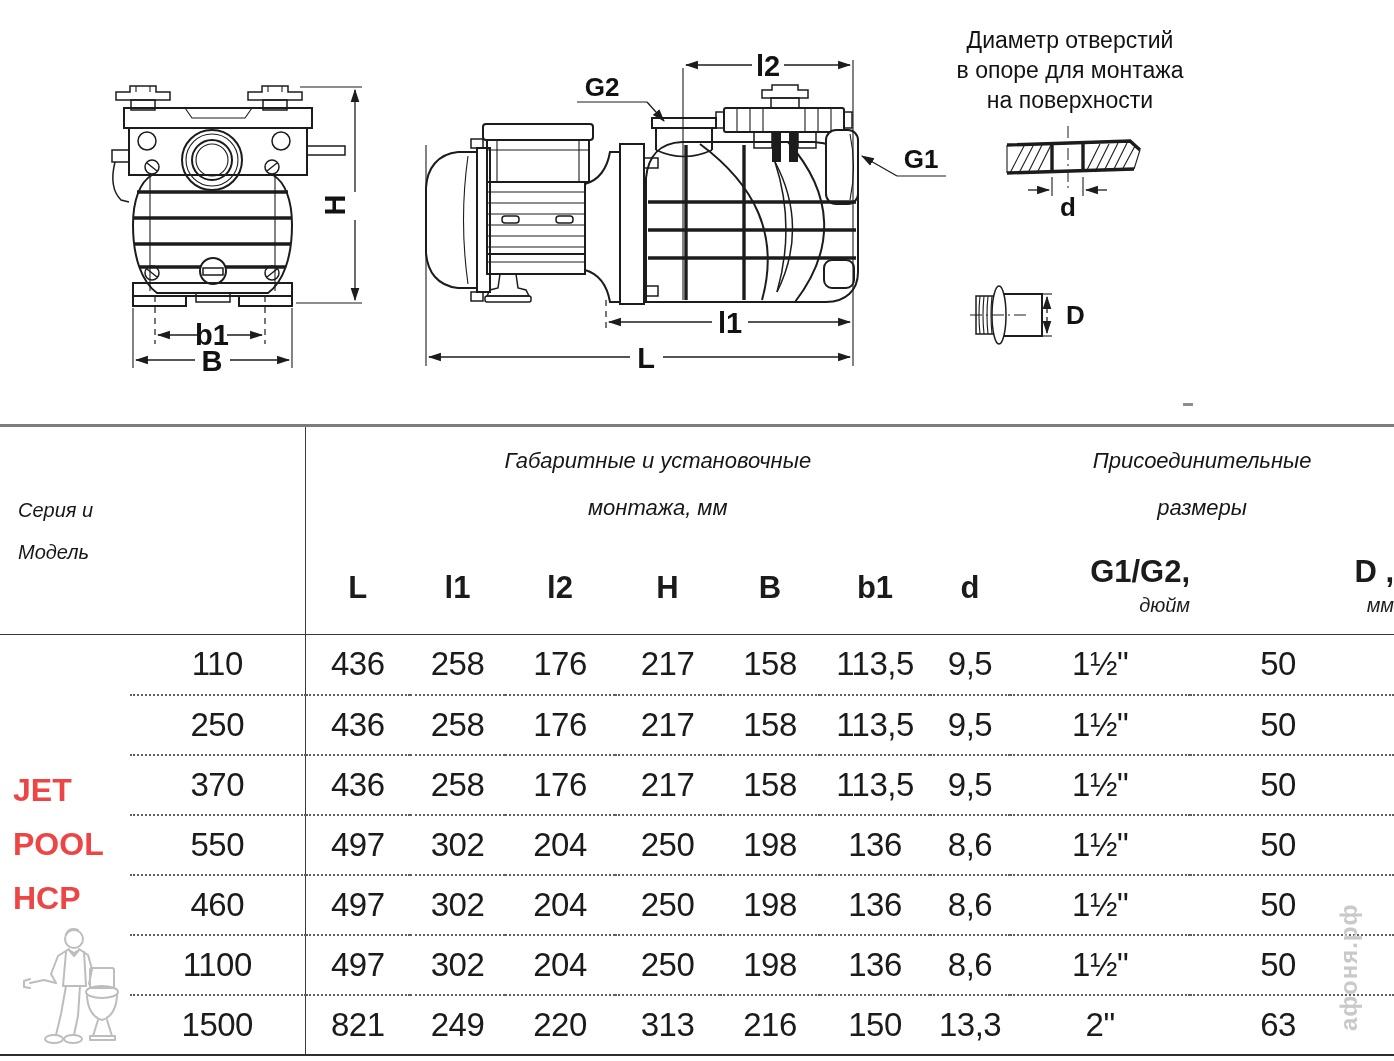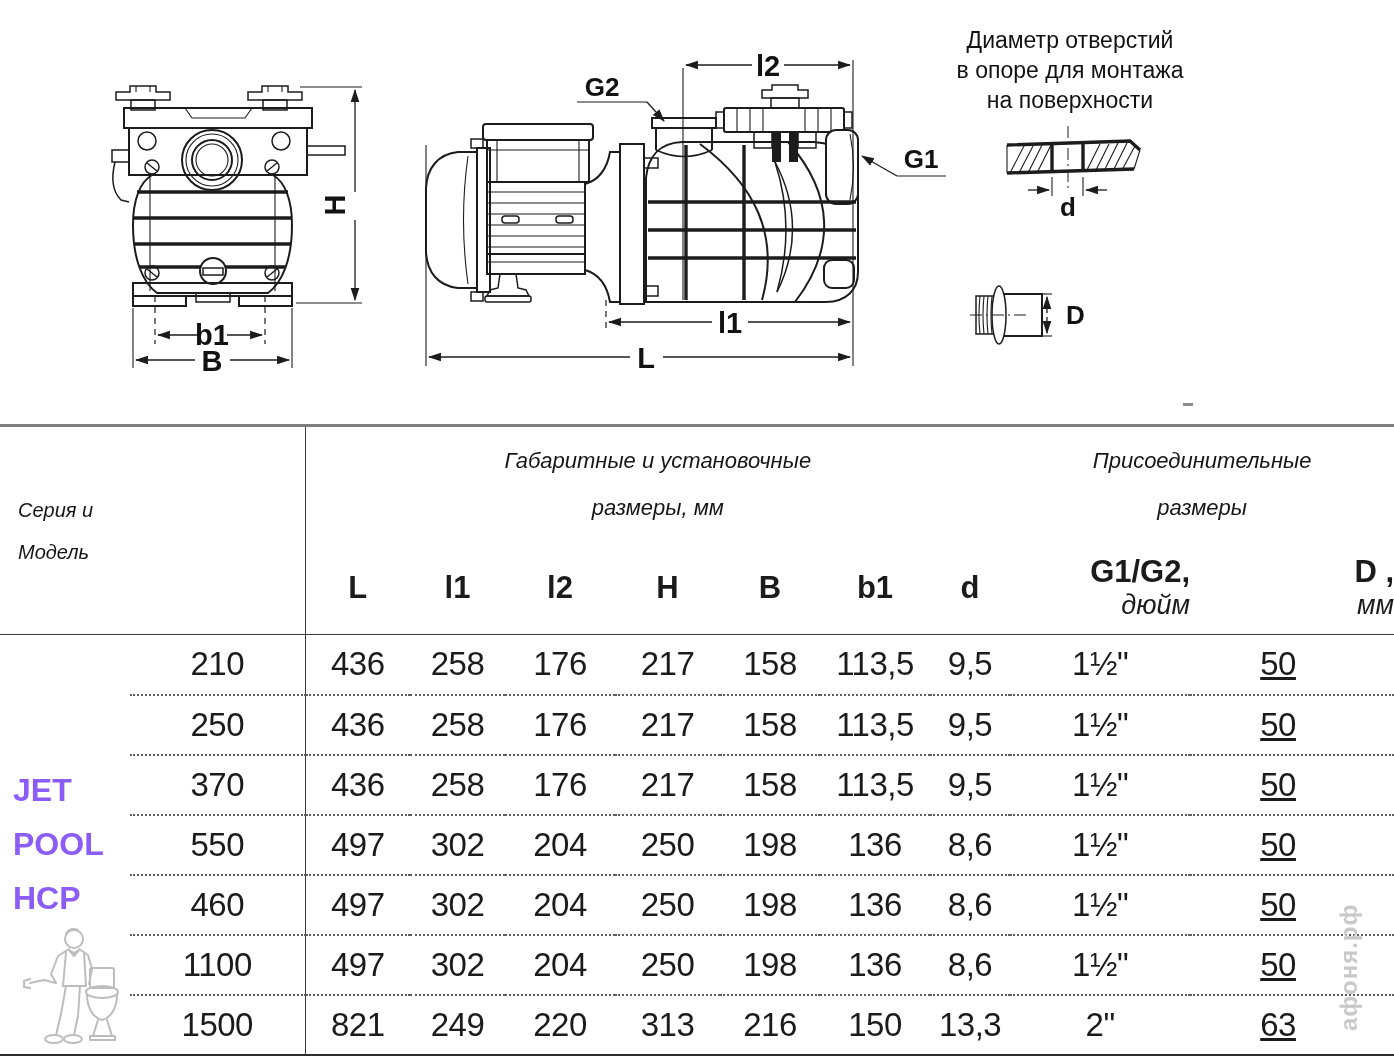--- a/index.html
+++ b/index.html
@@ -26,27 +26,27 @@
   table.spec td{padding:0;vertical-align:middle;}
   tr.h1{height:116px;} tr.h2{height:93px;} tr.data{height:60px;}
   td.vcell{border-right:1.6px solid #3a3a3a;}
   td.head-bottom{border-bottom:1.6px solid #3a3a3a;}
   .series-head{font-style:italic;font-size:20px;line-height:42px;
     padding-left:18px !important;color:#161616;}
   .group-head{font-style:italic;font-size:22px;line-height:47px;
     text-align:center;color:#161616;}
   .sub-head{font-weight:bold;font-size:31px;text-align:center;}
   .sub-head .unit{display:block;font-weight:normal;font-style:italic;
-    font-size:27px;line-height:30px;margin-top:2px;}
+    font-size:20px;line-height:30px;margin-top:2px;}
   .sub-two{line-height:32px;text-align:right;}
   tr.sep td{border-top:2px dotted #5e5e5e;}
   td.num{font-size:33px;letter-spacing:-0.5px;text-align:center;color:#1b1b1b;}
-  td.dcol{padding-right:28px !important;text-decoration:underline;}
+  td.dcol{padding-right:28px !important;}
   .series-cell{font-weight:bold;font-size:32px;line-height:54px;
-    padding-left:13px !important;color:#8b5cf6;}
+    padding-left:13px !important;color:#ef4444;}
 
   
   #wm{position:absolute;left:1293px;top:961px;width:112px;height:28px;
       transform:rotate(-90deg);color:#c9c9c9;font-weight:bold;font-size:24px;
       letter-spacing:1px;text-align:center;}
   #logo{position:absolute;left:14px;top:922px;}
   .dash-artifact{position:absolute;left:1183px;top:403px;width:10px;height:3px;
       background:#8d8d8d;}
 </style>
 </head>
@@ -300,21 +300,21 @@
       <col style="width:204px">
   </colgroup>
   <tbody>
   <tr class="h1">
     <td class="series-head vcell head-bottom" colspan="2" rowspan="2">
       <div>Серия и</div>
       <div>Модель</div>
     </td>
     <td class="group-head" colspan="7">
       <div>Габаритные и установочные</div>
-      <div>размеры, мм</div>
+      <div>монтажа, мм</div>
     </td>
     <td class="group-head" colspan="2">
       <div>Присоединительные</div>
       <div>размеры</div>
     </td>
   </tr>
   <tr class="h2">
     <td class="sub-head head-bottom">L</td>
     <td class="sub-head head-bottom">l1</td>
     <td class="sub-head head-bottom">l2</td>
@@ -331,21 +331,21 @@
       <span class="unit">мм</span>
     </td>
   </tr>
 
   <tr class="data">
     <td class="series-cell" rowspan="7">
       <div>JET</div>
       <div>POOL</div>
       <div>HCP</div>
     </td>
-    <td class="num vcell">210</td>
+    <td class="num vcell">110</td>
     <td class="num">436</td>
     <td class="num">258</td>
     <td class="num">176</td>
     <td class="num">217</td>
     <td class="num">158</td>
     <td class="num">113,5</td>
     <td class="num">9,5</td>
     <td class="num">1½"</td>
     <td class="num dcol">50</td>
   </tr>

